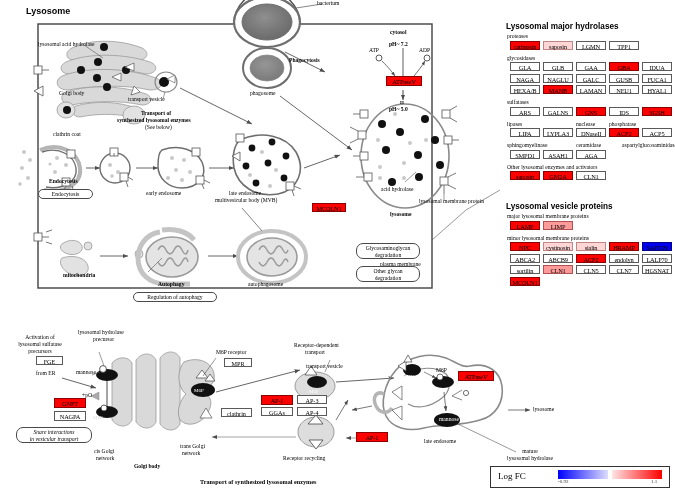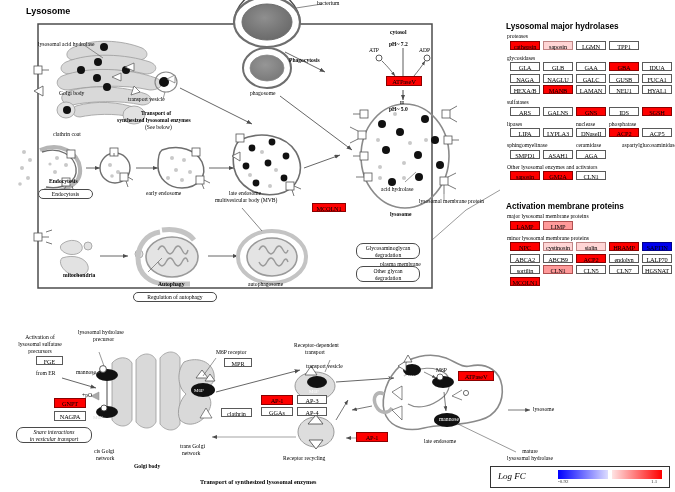--- a/index.html
+++ b/index.html
@@ -103,21 +103,20 @@
     position:absolute;
     border:1px solid #333;
     background:#fff;
     box-sizing:border-box;
   }
   .legend-label{
     position:absolute;
     font-family:"Liberation Serif", serif;
     font-size:9px;
     color:#000;
-    font-style:italic;
   }
   .grad{
     position:absolute;
     height:9px;
   }
   .grad.blue{background:linear-gradient(to right,#0000ff,#dcdcff);}
   .grad.red{background:linear-gradient(to right,#ffe4e4,#ff0000);}
   .tickl{
     position:absolute;
     font-family:"Liberation Serif", serif;
@@ -590,21 +589,21 @@
       <div class="sub-h" style="left: 507px; top: 142px;">sphingomyelinase</div>
       <div class="sub-h" style="left: 576px; top: 142px;">ceramidase</div>
       <div class="sub-h" style="left: 622px; top: 142px;">aspartylglucosaminidase</div>
       <div class="gbox " style="left: 510px; top: 149.5px; width: 30px;">SMPD1</div>
       <div class="gbox " style="left: 543px; top: 149.5px; width: 30px;">ASAH1</div>
       <div class="gbox " style="left: 576px; top: 149.5px; width: 30px;">AGA</div>
       <div class="sub-h" style="left: 507px; top: 163.5px;">Other lysosomal enzymes and activators</div>
       <div class="gbox red" style="left: 510px; top: 171px; width: 30px;">saposin</div>
       <div class="gbox red" style="left: 543px; top: 171px; width: 30px;">GM2A</div>
       <div class="gbox " style="left: 576px; top: 171px; width: 30px;">CLN1</div>
-      <div class="panel-h" style="left: 506px; top: 202px;">Activation membrane proteins</div>
+      <div class="panel-h" style="left: 506px; top: 202px;">Lysosomal vesicle proteins</div>
       <div class="sub-h" style="left: 507px; top: 213px;">major lysosomal membrane proteins</div>
       <div class="gbox red" style="left: 510px; top: 220.5px; width: 30px;">LAMP</div>
       <div class="gbox lred" style="left: 543px; top: 220.5px; width: 30px;">LIMP</div>
       <div class="sub-h" style="left: 507px; top: 234.5px;">minor lysosomal membrane proteins</div>
       <div class="gbox red" style="left: 510px; top: 242px; width: 30px;">NPC</div>
       <div class="gbox vlred" style="left: 543px; top: 242px; width: 30px;">cystinosin</div>
       <div class="gbox vlred" style="left: 576px; top: 242px; width: 30px;">sialin</div>
       <div class="gbox red" style="left: 609px; top: 242px; width: 30px;">HRAMP</div>
       <div class="gbox blue" style="left: 642px; top: 242px; width: 30px;">SAPTIN</div>
       <div class="gbox " style="left: 510px; top: 253.5px; width: 30px;">ABCA2</div>

